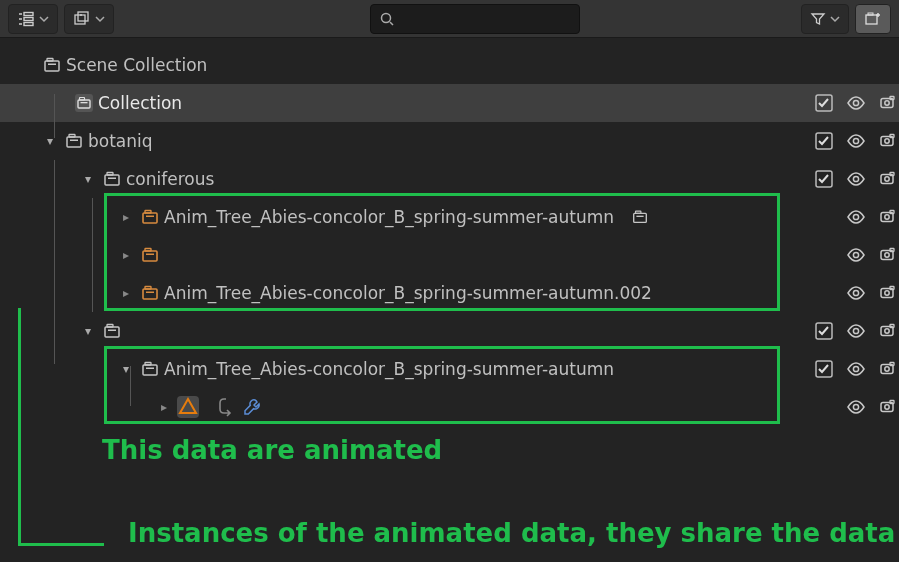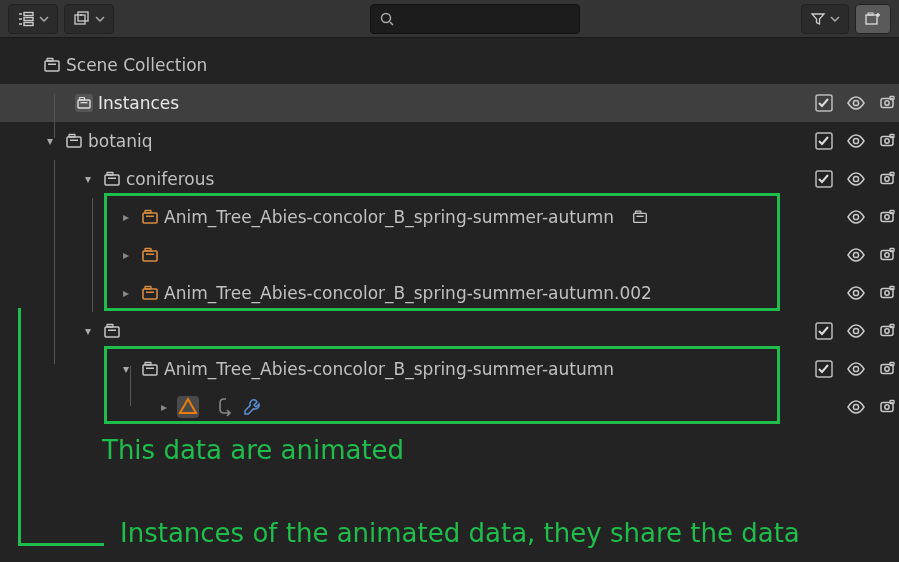--- a/index.html
+++ b/index.html
@@ -31,21 +31,21 @@
 .tri-down::before  { content:"▾"; color:#aaa; }
 
 
 .guide { position:absolute; top:0; bottom:0; width:1px; background:#555; }
 
 
 .hlbox { position:absolute; border:3px solid #1fbd4c; pointer-events:none; }
 .hlL { position:absolute; border-left:3px solid #1fbd4c; border-bottom:3px solid #1fbd4c; pointer-events:none; }
 
 
-.ann { position:absolute; color:#1fbd4c; font-size:26px; font-weight:400; }
+.ann { position:absolute; color:#1fbd4c; font-size:26px; font-weight:700; }
 
 
 svg { display:block; }
 </style>
 </head>
 <body>
 
 <div class="toolbar">
   <div class="tbtn dark">
     <span>
@@ -126,21 +126,21 @@
 
   <div class="row sel" style="--indent:70px">
     <span class="icn">
       <svg width="22" height="22" viewBox="0 0 22 22">
           <rect x="2" y="2" width="18" height="18" rx="3" fill="#555"></rect>
           <rect x="5" y="8" width="12" height="8" rx="1" fill="none" stroke="#ddd" stroke-width="1.4"></rect>
           <rect x="6.5" y="5.5" width="5" height="2.5" rx="0.5" fill="none" stroke="#ddd" stroke-width="1.2"></rect>
           <rect x="7.5" y="10" width="7" height="1.3" fill="#ddd"></rect>
         </svg>
     </span>
-    <span class="label" style="color:#e8e8e8">Instances</span>
+    <span class="label" style="color:#e8e8e8">Collection</span>
     <span class="midspace"></span>
     <div class="ctrls">
       <span class="ctrl chk">
           <svg width="18" height="18" viewBox="0 0 18 18">
             <rect x="1" y="1" width="16" height="16" rx="2" fill="none" stroke="#bbb" stroke-width="1.5"></rect>
             <path d="M4 9l3 3 6-7" stroke="#ddd" stroke-width="2" fill="none"></path>
           </svg>
         </span>
       <span class="ctrl">
           <svg width="20" height="20" viewBox="0 0 20 20">
@@ -433,13 +433,13 @@
     </div>
   </div>
 
 </div>
 
 <div class="hlbox" style="left:104px; top:193px; width:676px; height:118px;"></div>
 <div class="hlbox" style="left:104px; top:346px; width:676px; height:78px;"></div>
 <div class="hlL" style="left:18px; top:308px; width:86px; height:238px;"></div>
 
 <div class="ann" style="left:102px; top:435px;">This data are animated</div>
-<div class="ann" style="left:120px; top:518px;">Instances of the animated data, they share the data</div>
+<div class="ann" style="left:128px; top:518px;">Instances of the animated data, they share the data</div>
 
 </body></html>

